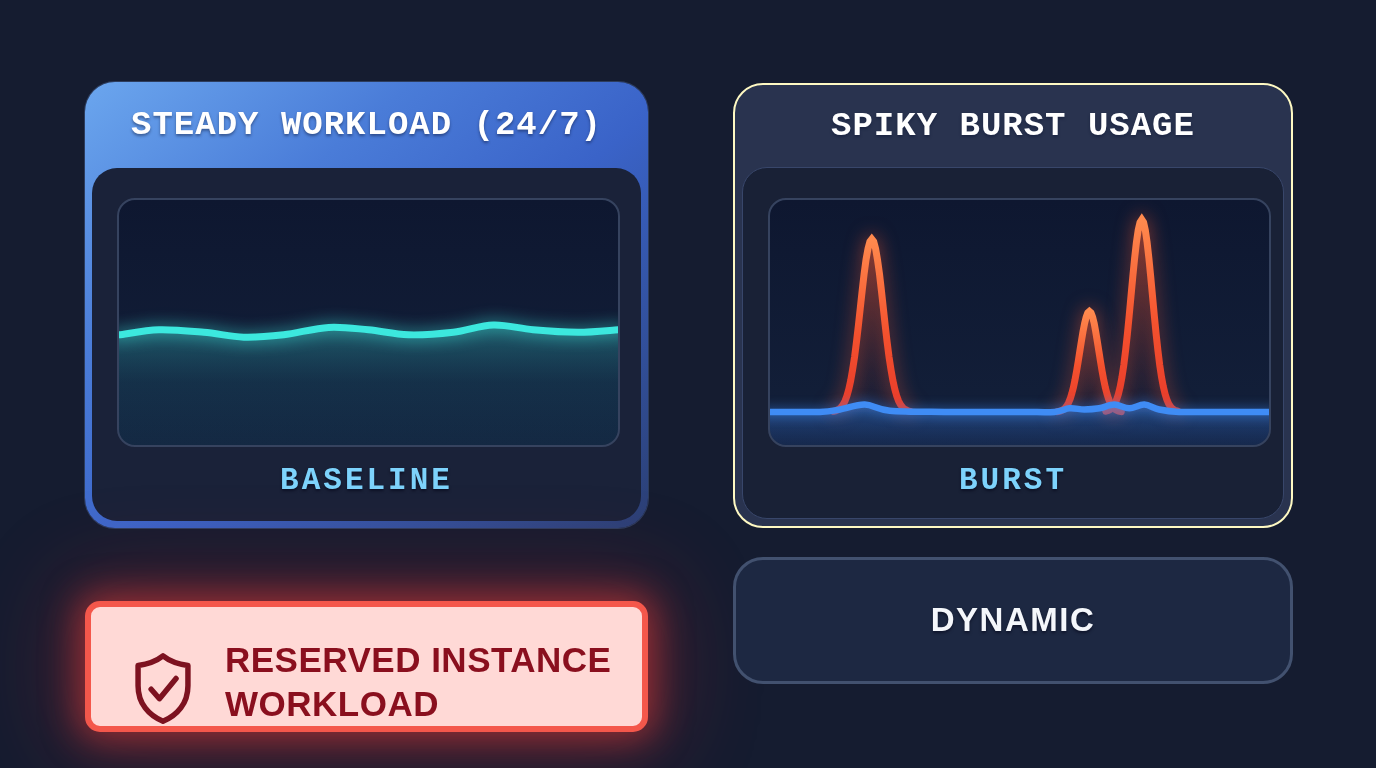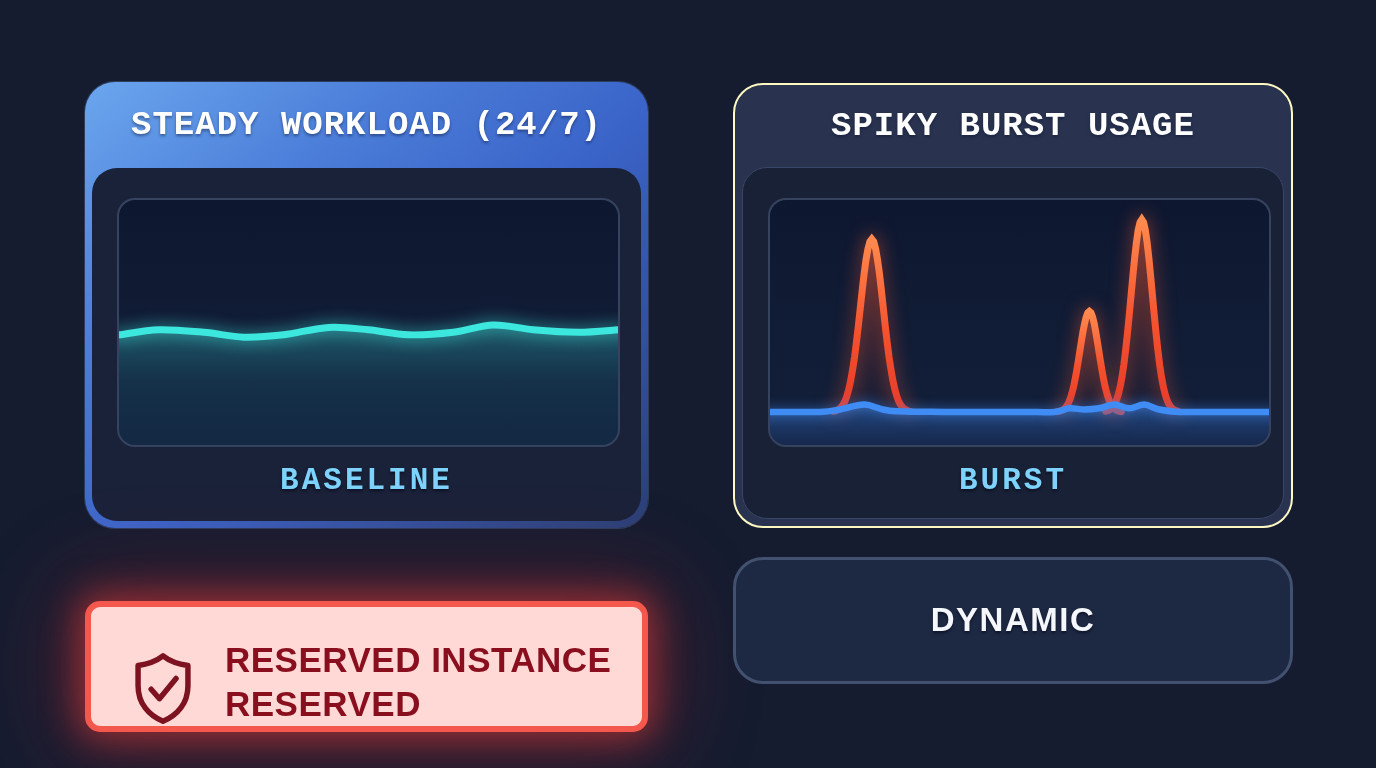--- a/index.html
+++ b/index.html
@@ -123,19 +123,19 @@
   </div>
 </div>
 
 <div class="alert-badge">
   <svg class="alert-icon" viewBox="0 0 64 64">
     <path d="M32 5 C27 9 19 12 11 13 L11 30 C11 45 20 55 32 60 C44 55 53 45 53 30 L53 13 C45 12 37 9 32 5 Z" fill="none" stroke="#7d1220" stroke-width="4.6" stroke-linejoin="round"></path>
     <path d="M22 33 L29 41 L43 24" fill="none" stroke="#7d1220" stroke-width="4.6" stroke-linecap="round" stroke-linejoin="round"></path>
   </svg>
   <div class="alert-text">
     <div>RESERVED INSTANCE</div>
-    <div>RESERVED</div>
+    <div>WORKLOAD</div>
   </div>
 </div>
 
 <div class="scale-badge">
   <div>DYNAMIC</div>
 </div>
 
 </body></html>

